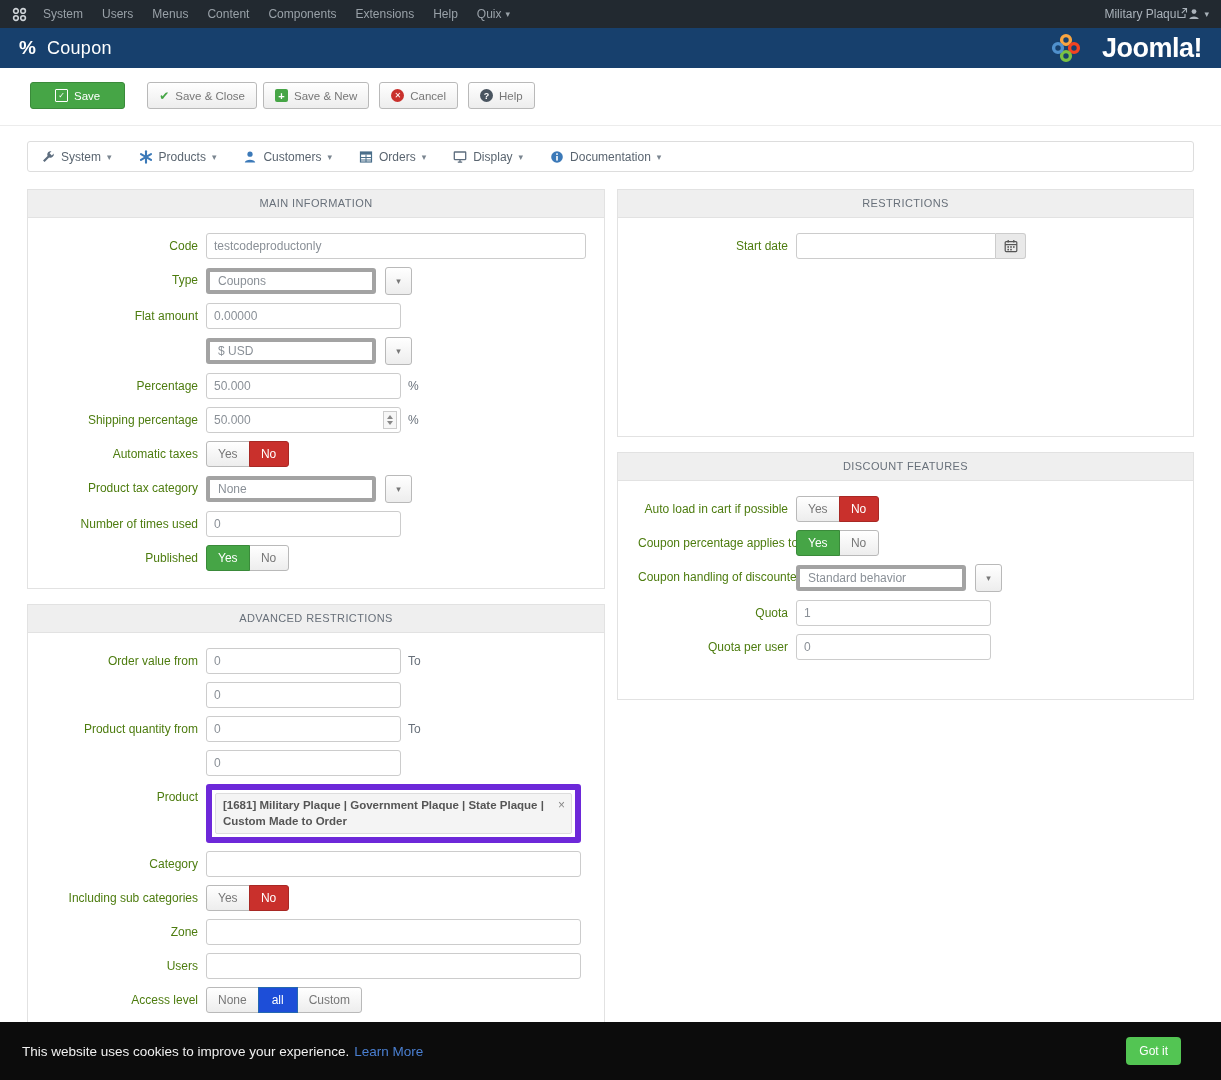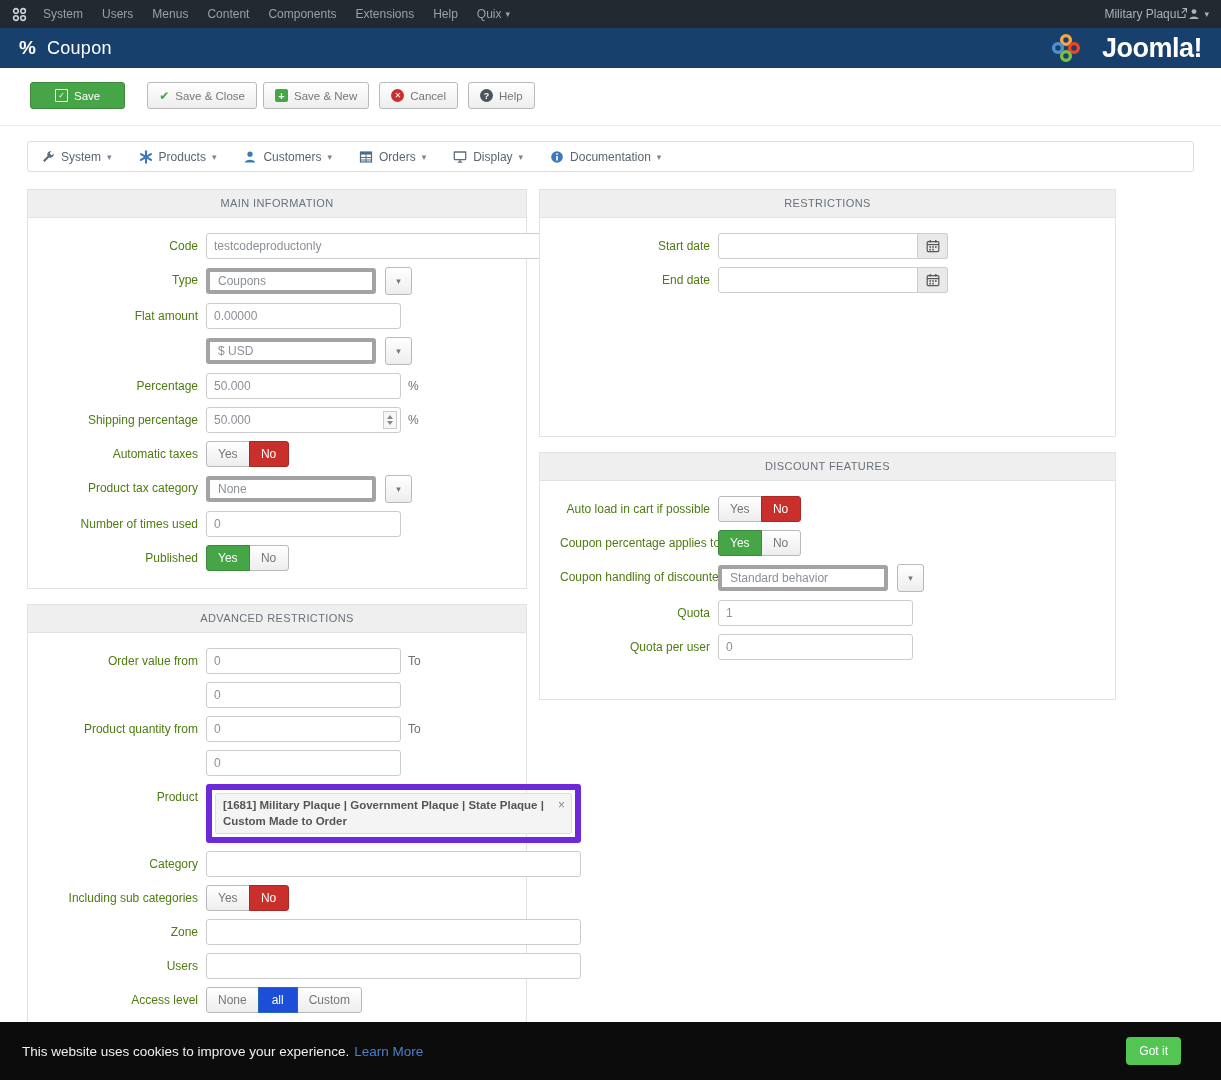--- a/index.html
+++ b/index.html
@@ -33,21 +33,21 @@
   .ic-help{width:13px;height:13px;background:#4a5560;color:#fff;border-radius:50%;display:inline-flex;align-items:center;justify-content:center;font-size:9px;font-weight:700;}
 
   
   .menubar{margin:15px 27px 0;height:29px;border:1px solid #ddd;border-radius:3px;display:flex;align-items:center;gap:27px;padding:0 13px;font-size:12px;color:#5a6570;background:#fff;}
   .mb-item{display:inline-flex;align-items:center;gap:6px;cursor:pointer;}
   .mb-caret{font-size:9px;color:#7a8590;}
 
   
   .content{display:flex;gap:12px;padding:17px 27px 0;align-items:flex-start;}
   .col{display:flex;flex-direction:column;gap:15px;}
-  .col-l{width:500px;border-radius:21px;}
+  .col-l{width:578px;border-radius:21px;}
   .col-r{width:577px;}
   .panel{border:1px solid #e2e2e2;width:100%;box-sizing:border-box;background:#fff;}
   .panel-head{background:#efefef;border-bottom:1px solid #e2e2e2;text-align:center;font-size:11px;color:#68707a;height:27px;line-height:27px;letter-spacing:.4px;}
   .panel-body{padding:15px 20px 17px;}
   .min248{min-height:248px;}
 
   .frow{display:flex;align-items:flex-start;margin-bottom:8px;}
   .frow:last-child{margin-bottom:0;}
   .flabel{width:150px;flex-shrink:0;text-align:right;padding-right:8px;font-size:12px;color:#4d7c0f;line-height:26px;white-space:nowrap;}
   .fctrl{display:flex;align-items:center;gap:7px;}
@@ -417,40 +417,20 @@
                       <rect x="3.4" y="7.2" width="1.6" height="1.6" fill="#555"></rect>
                       <rect x="6.2" y="7.2" width="1.6" height="1.6" fill="#555"></rect>
                       <rect x="9" y="7.2" width="1.6" height="1.6" fill="#555"></rect>
                       <rect x="3.4" y="9.8" width="1.6" height="1.6" fill="#555"></rect>
                       <rect x="6.2" y="9.8" width="1.6" height="1.6" fill="#555"></rect>
                     </svg>
                 </span>
               </span>
             </div>
           </div>
-          <div class="frow">
-            <div class="flabel">End date</div>
-            <div class="fctrl">
-              <span class="dgroup">
-                <input class="txt w200" value="" style="">
-                <span class="calbtn">
-                  <svg width="14" height="14" viewBox="0 0 14 14">
-                      <rect x="1.2" y="2.6" width="11.6" height="10" rx="1" fill="none" stroke="#555" stroke-width="1.2"></rect>
-                      <path d="M1.2 5.6h11.6" stroke="#555" stroke-width="1.2"></path>
-                      <path d="M4.2 1v2.6M9.8 1v2.6" stroke="#555" stroke-width="1.3"></path>
-                      <rect x="3.4" y="7.2" width="1.6" height="1.6" fill="#555"></rect>
-                      <rect x="6.2" y="7.2" width="1.6" height="1.6" fill="#555"></rect>
-                      <rect x="9" y="7.2" width="1.6" height="1.6" fill="#555"></rect>
-                      <rect x="3.4" y="9.8" width="1.6" height="1.6" fill="#555"></rect>
-                      <rect x="6.2" y="9.8" width="1.6" height="1.6" fill="#555"></rect>
-                    </svg>
-                </span>
-              </span>
-            </div>
-          </div>
         </div>
       </div>
 
       <div class="panel min248">
         <div class="panel-head">DISCOUNT FEATURES</div>
         <div class="panel-body">
           <div class="frow">
             <div class="flabel">Auto load in cart if possible</div>
             <div class="fctrl">
               <span class="toggle">

